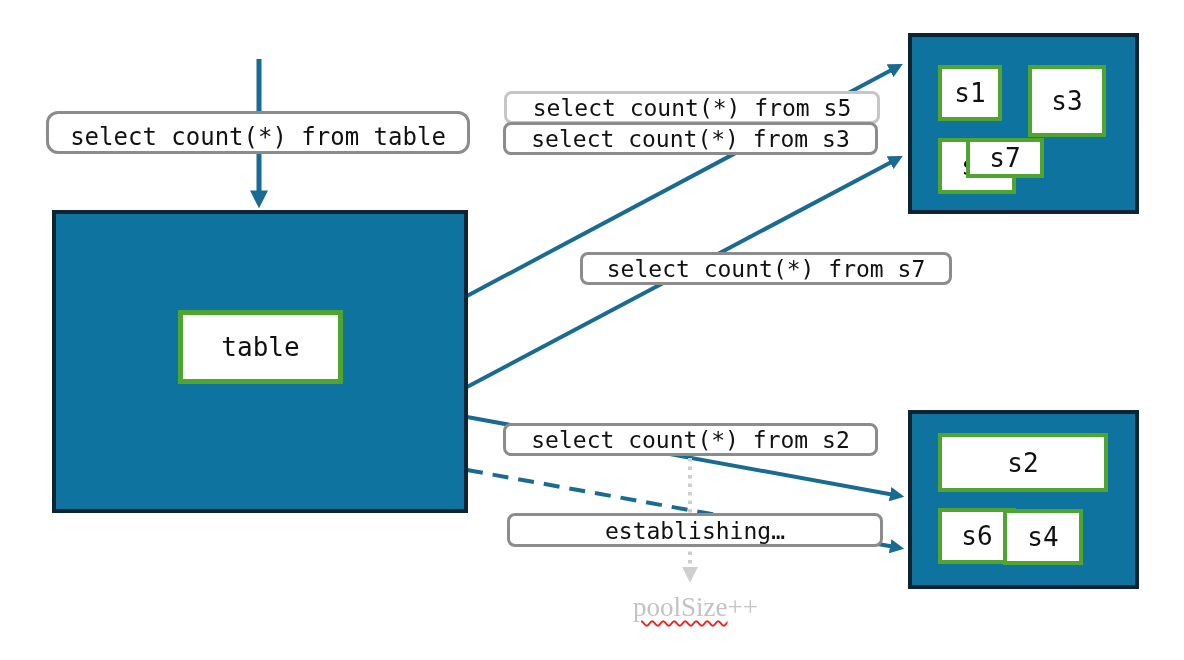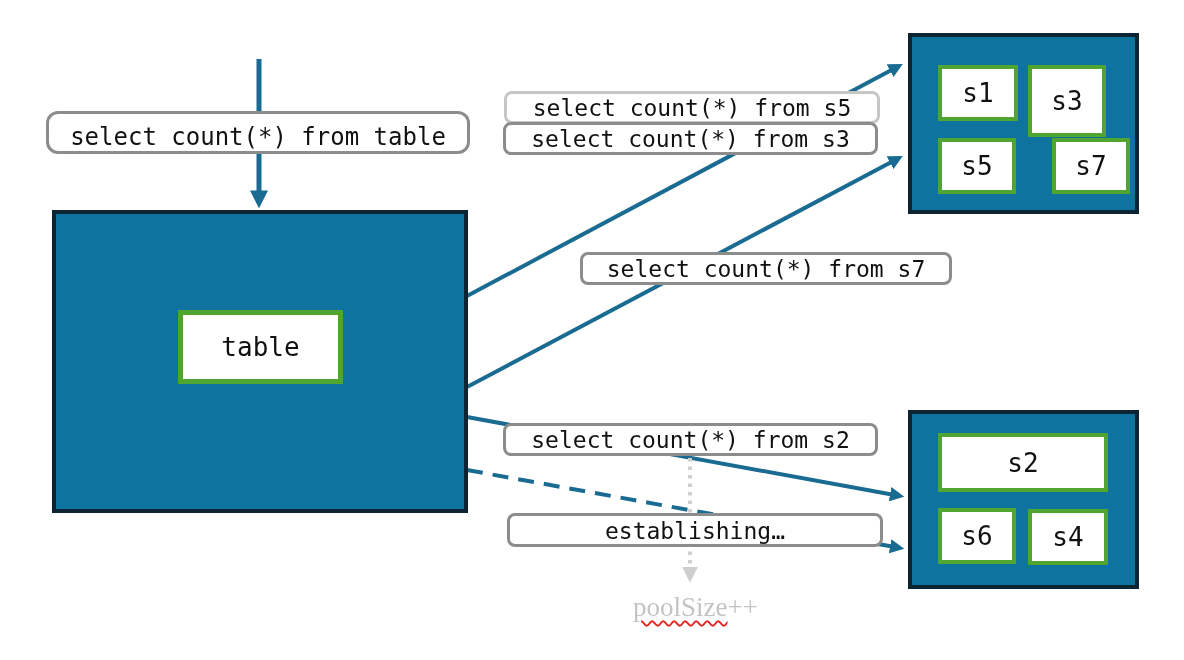--- a/index.html
+++ b/index.html
@@ -77,41 +77,41 @@
     <span>select count(*) from s7</span>
   </div>
   <div class="qlabel" style="left:503px;top:423px;width:375px;height:33px;border-radius:8px">
     <span>select count(*) from s2</span>
   </div>
   <div class="qlabel" style="left:507px;top:513px;width:376px;height:34px;border-radius:8px">
     <span>establishing…</span>
   </div>
 
   <div class="poolbox" style="left:908px;top:33px;width:231px;height:181px"></div>
-  <div class="node" style="left:938px;top:65px;width:80px;height:56px">
+  <div class="node" style="left:938px;top:65px;width:64px;height:56px">
     <span>s1</span>
   </div>
   <div class="node" style="left:1028px;top:65px;width:78px;height:72px">
     <span>s3</span>
   </div>
   <div class="node" style="left:938px;top:138px;width:78px;height:56px">
     <span>s5</span>
   </div>
-  <div class="node" style="left:1052px;top:138px;width:78px;height:56px">
+  <div class="node" style="left:966px;top:138px;width:78px;height:40px">
     <span>s7</span>
   </div>
 
   <div class="poolbox" style="left:908px;top:410px;width:231px;height:179px"></div>
   <div class="node" style="left:938px;top:433px;width:170px;height:59px">
     <span>s2</span>
   </div>
   <div class="node" style="left:938px;top:508px;width:78px;height:56px">
     <span>s6</span>
   </div>
-  <div class="node" style="left:1028px;top:509px;width:80px;height:56px">
+  <div class="node" style="left:1003px;top:509px;width:80px;height:56px">
     <span>s4</span>
   </div>
 
   <div class="pool-size">
     <span class="word">poolSize</span><span>++</span>
   </div>
 
 </div>
 
 </body></html>

